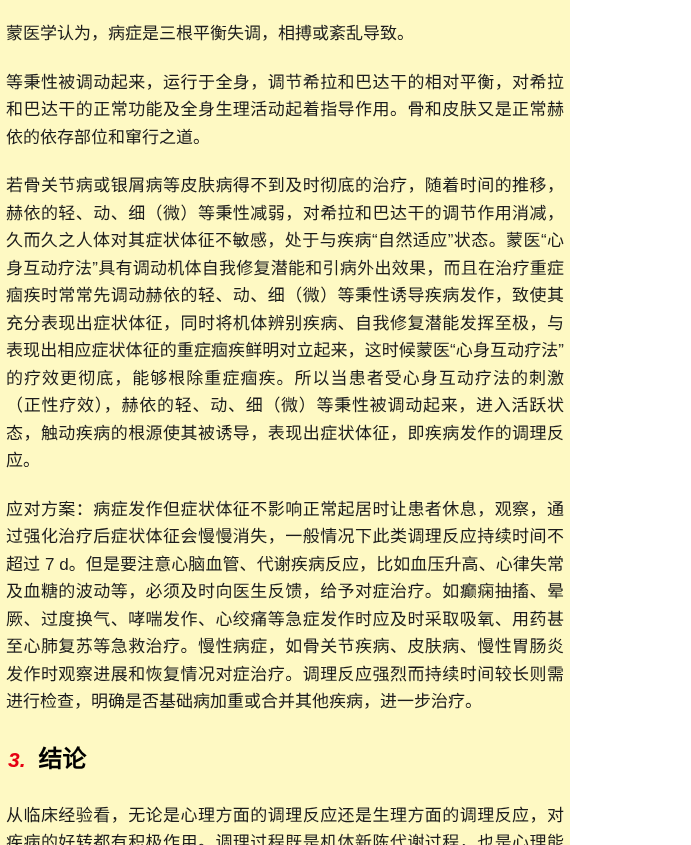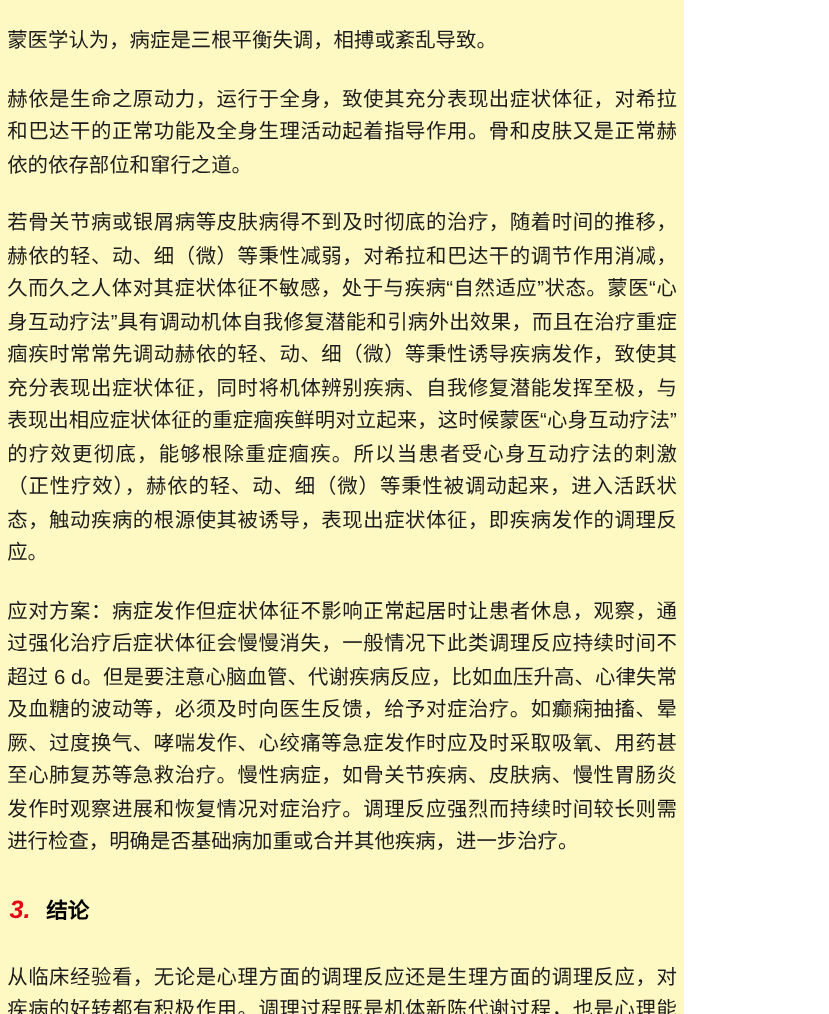--- a/index.html
+++ b/index.html
@@ -41,36 +41,36 @@
   }
   .section-number {
     color: #e60012;
     font-weight: bold;
     font-style: italic;
     font-size: 21px;
   }
   .section-title {
     color: #000000;
     font-weight: bold;
-    font-size: 18px;
+    font-size: 24px;
     margin-left: 13px;
   }
 </style>
 </head>
 <body>
 
 <div class="page">
 
   <p class="para">蒙医学认为，病症是三根平衡失调，相搏或紊乱导致。</p>
 
-  <p class="para">赫依是生命之原动力，运行于全身，致使其充分表现出症状体征，对希拉和巴达干的正常功能及全身生理活动起着指导作用。骨和皮肤又是正常赫依的依存部位和窜行之道。</p>
+  <p class="para">等秉性被调动起来，运行于全身，调节希拉和巴达干的相对平衡，对希拉和巴达干的正常功能及全身生理活动起着指导作用。骨和皮肤又是正常赫依的依存部位和窜行之道。</p>
 
   <p class="para">若骨关节病或银屑病等皮肤病得不到及时彻底的治疗，随着时间的推移，赫依的轻、动、细（微）等秉性减弱，对希拉和巴达干的调节作用消减，久而久之人体对其症状体征不敏感，处于与疾病“自然适应”状态。蒙医“心身互动疗法”具有调动机体自我修复潜能和引病外出效果，而且在治疗重症痼疾时常常先调动赫依的轻、动、细（微）等秉性诱导疾病发作，致使其充分表现出症状体征，同时将机体辨别疾病、自我修复潜能发挥至极，与表现出相应症状体征的重症痼疾鲜明对立起来，这时候蒙医“心身互动疗法”的疗效更彻底，能够根除重症痼疾。所以当患者受心身互动疗法的刺激（正性疗效），赫依的轻、动、细（微）等秉性被调动起来，进入活跃状态，触动疾病的根源使其被诱导，表现出症状体征，即疾病发作的调理反应。</p>
 
-  <p class="para">应对方案：病症发作但症状体征不影响正常起居时让患者休息，观察，通过强化治疗后症状体征会慢慢消失，一般情况下此类调理反应持续时间不超过 6 d。但是要注意心脑血管、代谢疾病反应，比如血压升高、心律失常及血糖的波动等，必须及时向医生反馈，给予对症治疗。如癫痫抽搐、晕厥、过度换气、哮喘发作、心绞痛等急症发作时应及时采取吸氧、用药甚至心肺复苏等急救治疗。慢性病症，如骨关节疾病、皮肤病、慢性胃肠炎发作时观察进展和恢复情况对症治疗。调理反应强烈而持续时间较长则需进行检查，明确是否基础病加重或合并其他疾病，进一步治疗。</p>
+  <p class="para">应对方案：病症发作但症状体征不影响正常起居时让患者休息，观察，通过强化治疗后症状体征会慢慢消失，一般情况下此类调理反应持续时间不超过 7 d。但是要注意心脑血管、代谢疾病反应，比如血压升高、心律失常及血糖的波动等，必须及时向医生反馈，给予对症治疗。如癫痫抽搐、晕厥、过度换气、哮喘发作、心绞痛等急症发作时应及时采取吸氧、用药甚至心肺复苏等急救治疗。慢性病症，如骨关节疾病、皮肤病、慢性胃肠炎发作时观察进展和恢复情况对症治疗。调理反应强烈而持续时间较长则需进行检查，明确是否基础病加重或合并其他疾病，进一步治疗。</p>
 
   <h2 class="section-heading">
     <span class="section-number">3.</span>
     <span class="section-title">结论</span>
   </h2>
 
   <p class="para">从临床经验看，无论是心理方面的调理反应还是生理方面的调理反应，对疾病的好转都有积极作用。调理过程既是机体新陈代谢过程，也是心理能量代谢和生理物质代谢。通过“心身互动疗法”调理，将心理和生理上的毒素排到体外，机体才能进行正常的工作。而且调理过程和表现的症状都是有理论依据的，不是难以理解的“神奇的调理反应”。（作者：王斯日古冷 乌云斯日古楞 纳贡毕力格 松林）</p>
 
 </div>
 

